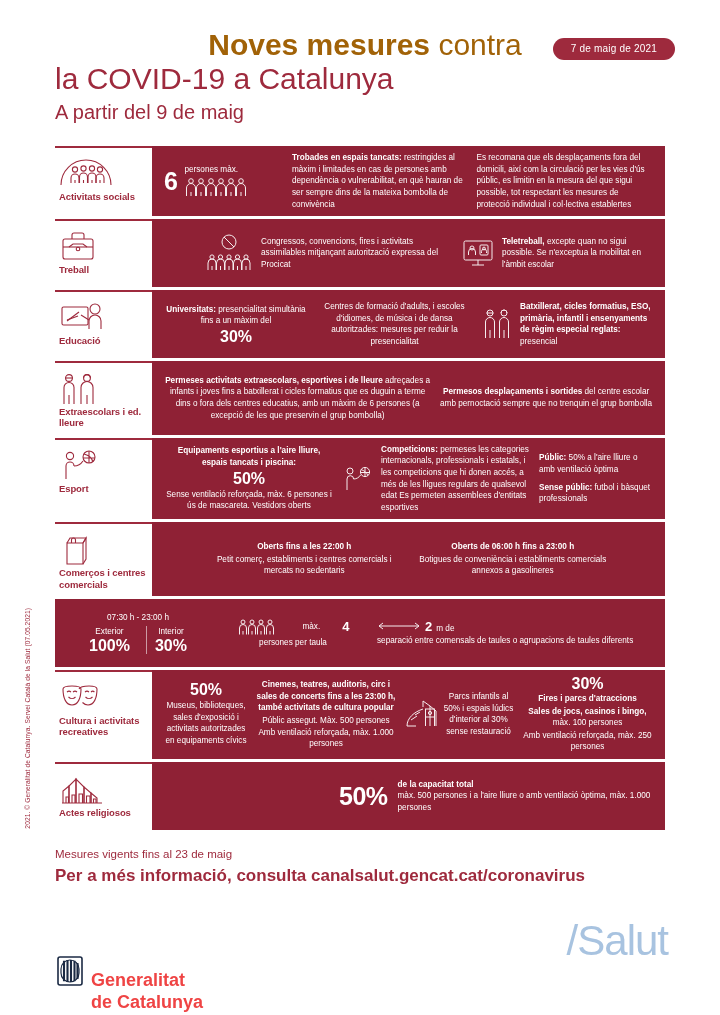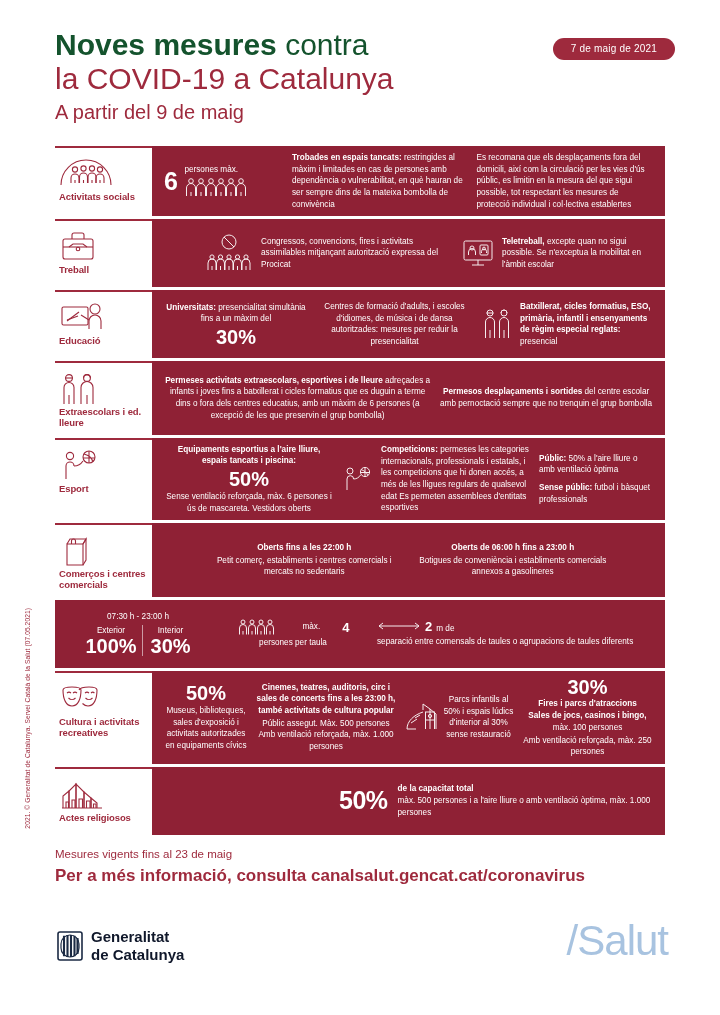--- a/index.html
+++ b/index.html
@@ -11,21 +11,21 @@
     overflow: hidden;
   }
   #page {
     position: relative;
     width: 720px; height: 1015px;
     background: #ffffff;
   }
 
   
   .header { position: absolute; left: 55px; top: 28px; width: 620px; }
-  .h-line1 { font-size: 30px; color: #14532d; line-height: 1.12; white-space: nowrap; }
+  .h-line1 { font-size: 30px; color: #a16207; line-height: 1.12; white-space: nowrap; text-align: center; }
   .h-line1 .strong { font-weight: bold; }
   .h-line1 .light { font-weight: normal; }
   .h-line2 { font-size: 30px; color: #9e2a3d; line-height: 1.12; white-space: nowrap; }
   .h-line3 { font-size: 20px; color: #9e2a3d; line-height: 1.4; margin-top: 3px; font-weight: normal; }
 
   .date-pill {
     position: absolute; right: 45px; top: 38px;
     background: #9e2a3d; color: #ffffff;
     font-size: 10px; padding: 5px 18px 6px 18px;
     border-radius: 11px; letter-spacing: .2px;
@@ -56,35 +56,35 @@
     display: flex; align-items: center;
     padding: 6px 8px;
     min-height: 68px;
   }
 
   
   .cell { display: flex; align-items: center; gap: 7px; padding: 0 4px; }
   .txt { font-size: 8.2px; line-height: 1.42; color: #fff; }
   .txt b { font-weight: bold; }
   .big { font-size: 25px; font-weight: bold; line-height: 1; letter-spacing: -.5px; }
-  .big-sm { font-size: 20px; font-weight: bold; line-height: 1; }
+  .big-sm { font-size: 16px; font-weight: bold; line-height: 1; }
   .mid { font-size: 13px; font-weight: bold; }
   .ctr { text-align: center; }
   .ico { flex: 0 0 auto; opacity: .92; }
   .ico svg { display: block; }
 
   
   .foot { position: absolute; left: 55px; top: 845px; width: 620px; }
   .foot-small { font-size: 11.5px; color: #9e2a3d; line-height: 1.6; }
   .foot-big { font-size: 17px; font-weight: bold; color: #9e2a3d; line-height: 1.5; white-space: nowrap; }
 
   
   .logo-gen { position: absolute; left: 57px; top: 928px; display: flex; align-items: center; gap: 8px; }
   .logo-gen .mark { width: 26px; height: 30px; }
-  .logo-gen .words { font-size: 15px; font-weight: bold; color: #0f172a; line-height: 1.22; }
+  .logo-gen .words { font-size: 18px; font-weight: bold; color: #ef4444; line-height: 1.22; margin-top: 42px; }
   .logo-salut {
     position: absolute; right: 52px; top: 920px;
     font-size: 42px; color: #a8c3e0; font-weight: normal;
     letter-spacing: -1px; line-height: 1;
   }
 
   
   .vcopy {
     position: absolute; left: 24px; top: 608px;
     font-size: 6.6px; color: #9e2a3d;
@@ -359,21 +359,21 @@
         </div>
         <div class="cell" style="flex:0 0 40px;"></div>
       </div>
     </div>
 
     <div class="row">
       <div class="body">
         <div class="cell ctr" style="flex:0 0 150px;flex-direction:column;gap:2px;">
           <div class="txt ctr">07:30 h - 23:00 h</div>
           <div style="display:flex;align-items:flex-end;gap:0;">
-            <div style="padding-right:5px;border-right:1px solid rgba(255,255,255,.55);">
+            <div style="padding-right:16px;border-right:1px solid rgba(255,255,255,.55);">
               <div class="txt">Exterior</div>
               <div class="big-sm">100%</div>
             </div>
             <div style="padding-left:8px;text-align:center;">
               <div class="txt">Interior</div>
               <div class="big-sm">30%</div>
             </div>
           </div>
         </div>
         <div class="cell" style="flex:0 0 160px;flex-direction:column;gap:1px;">

